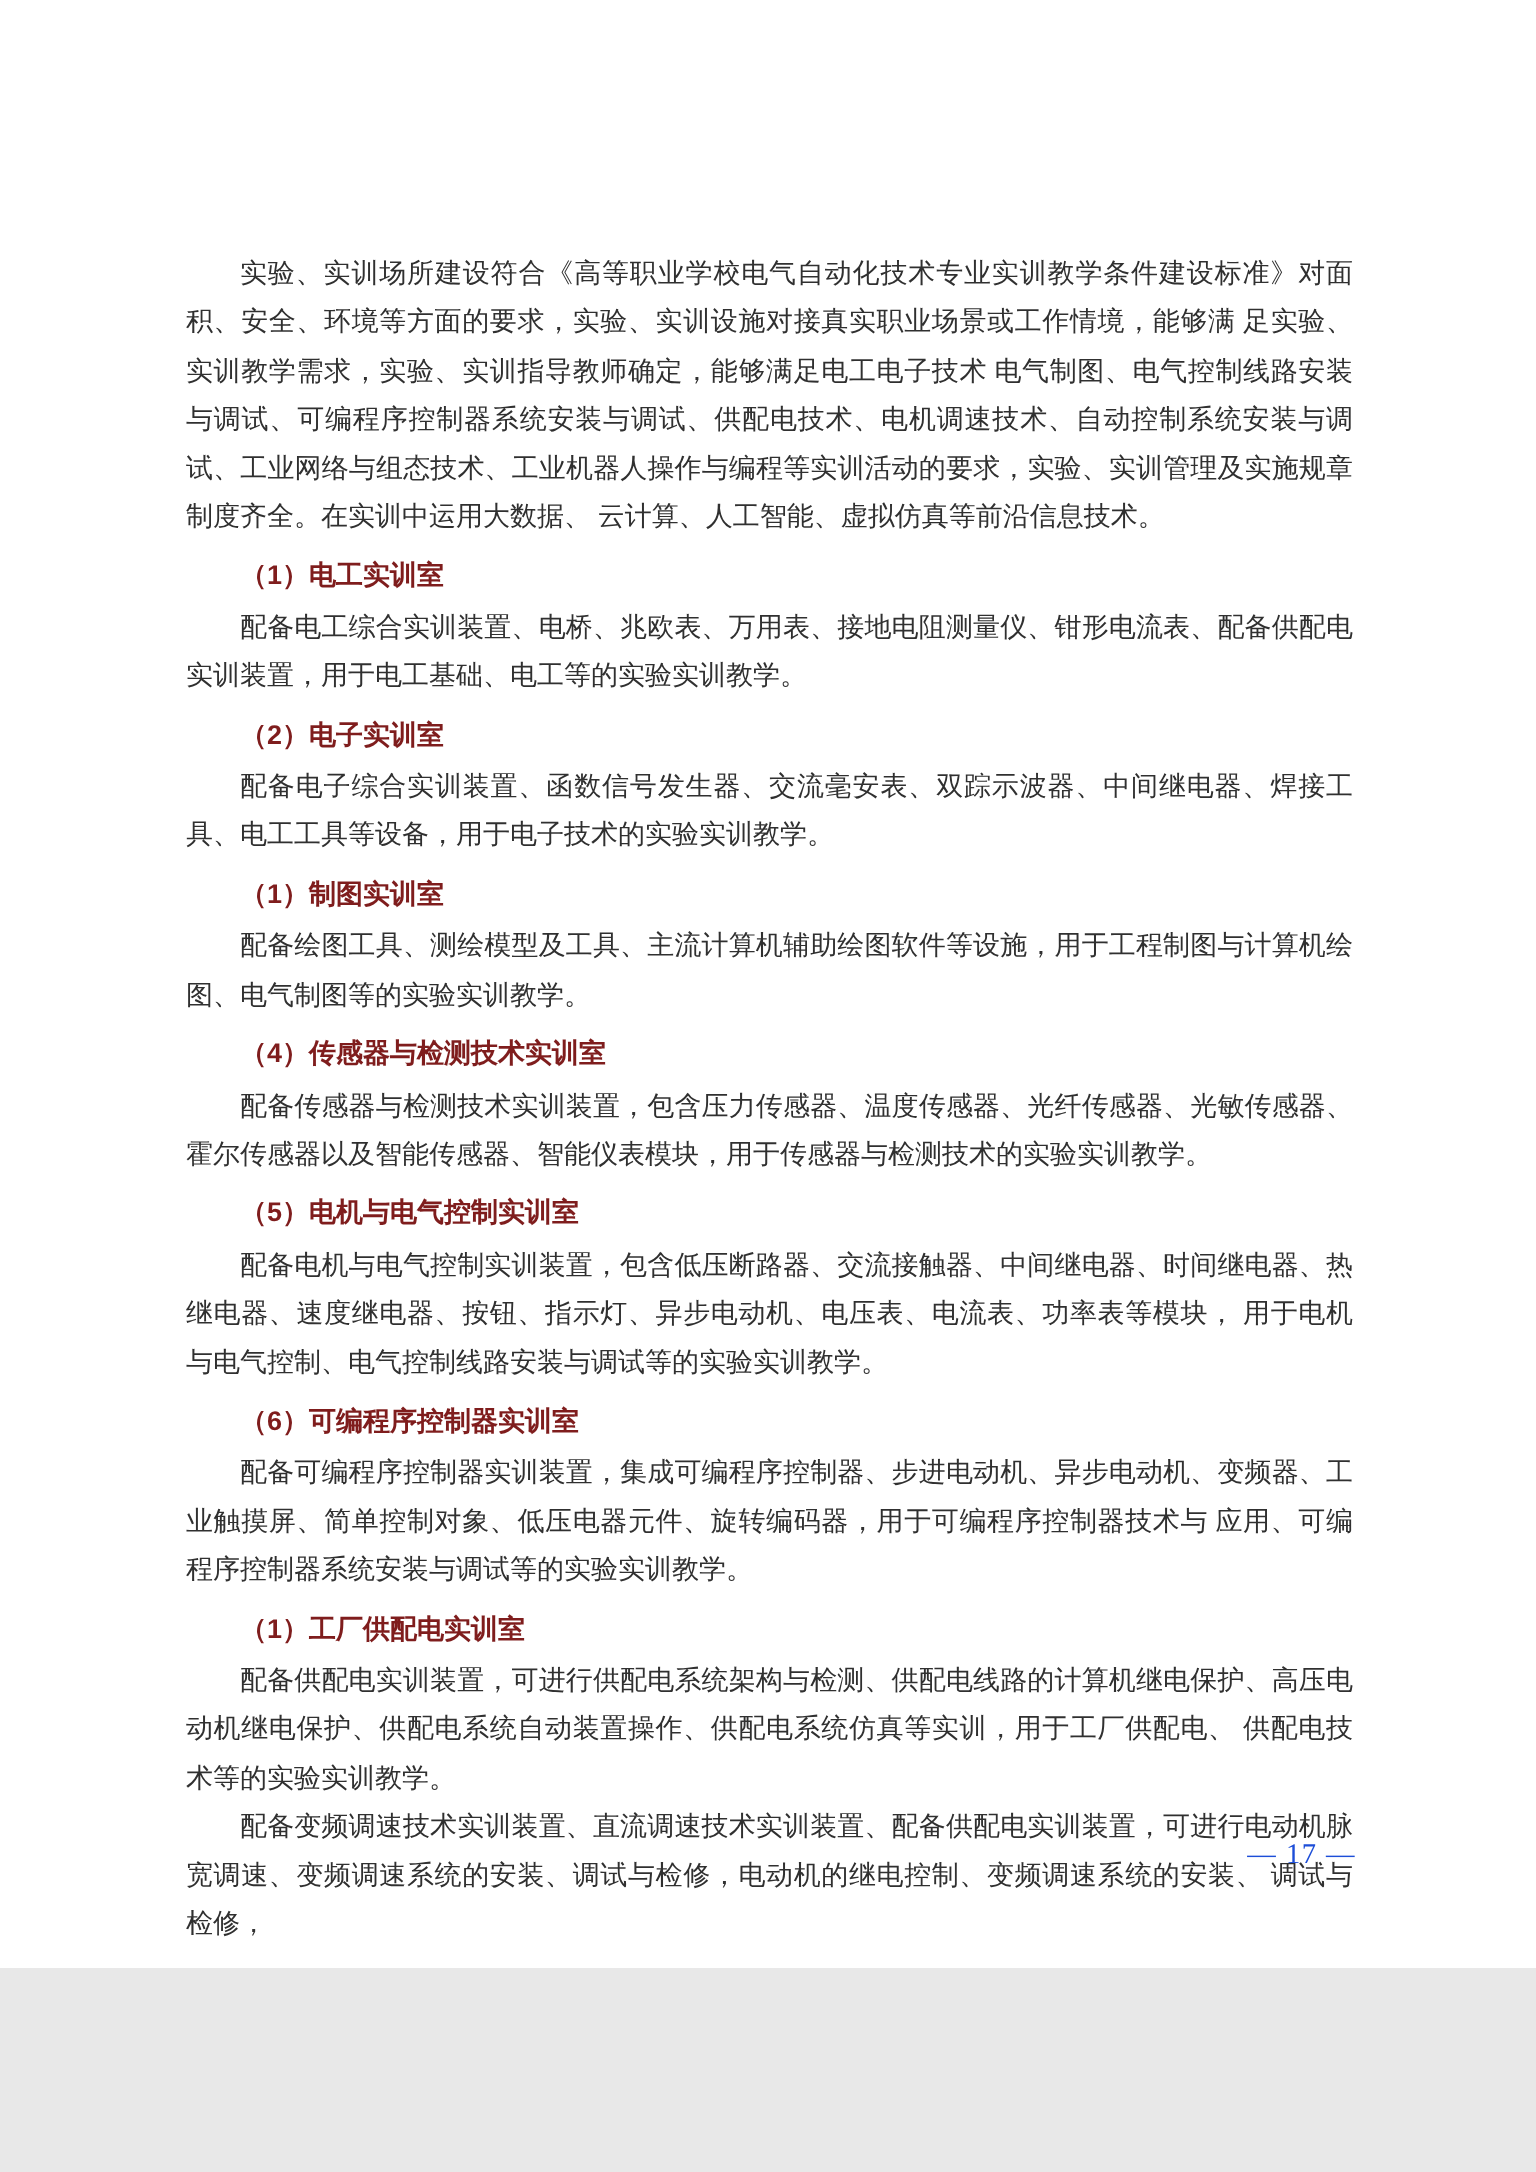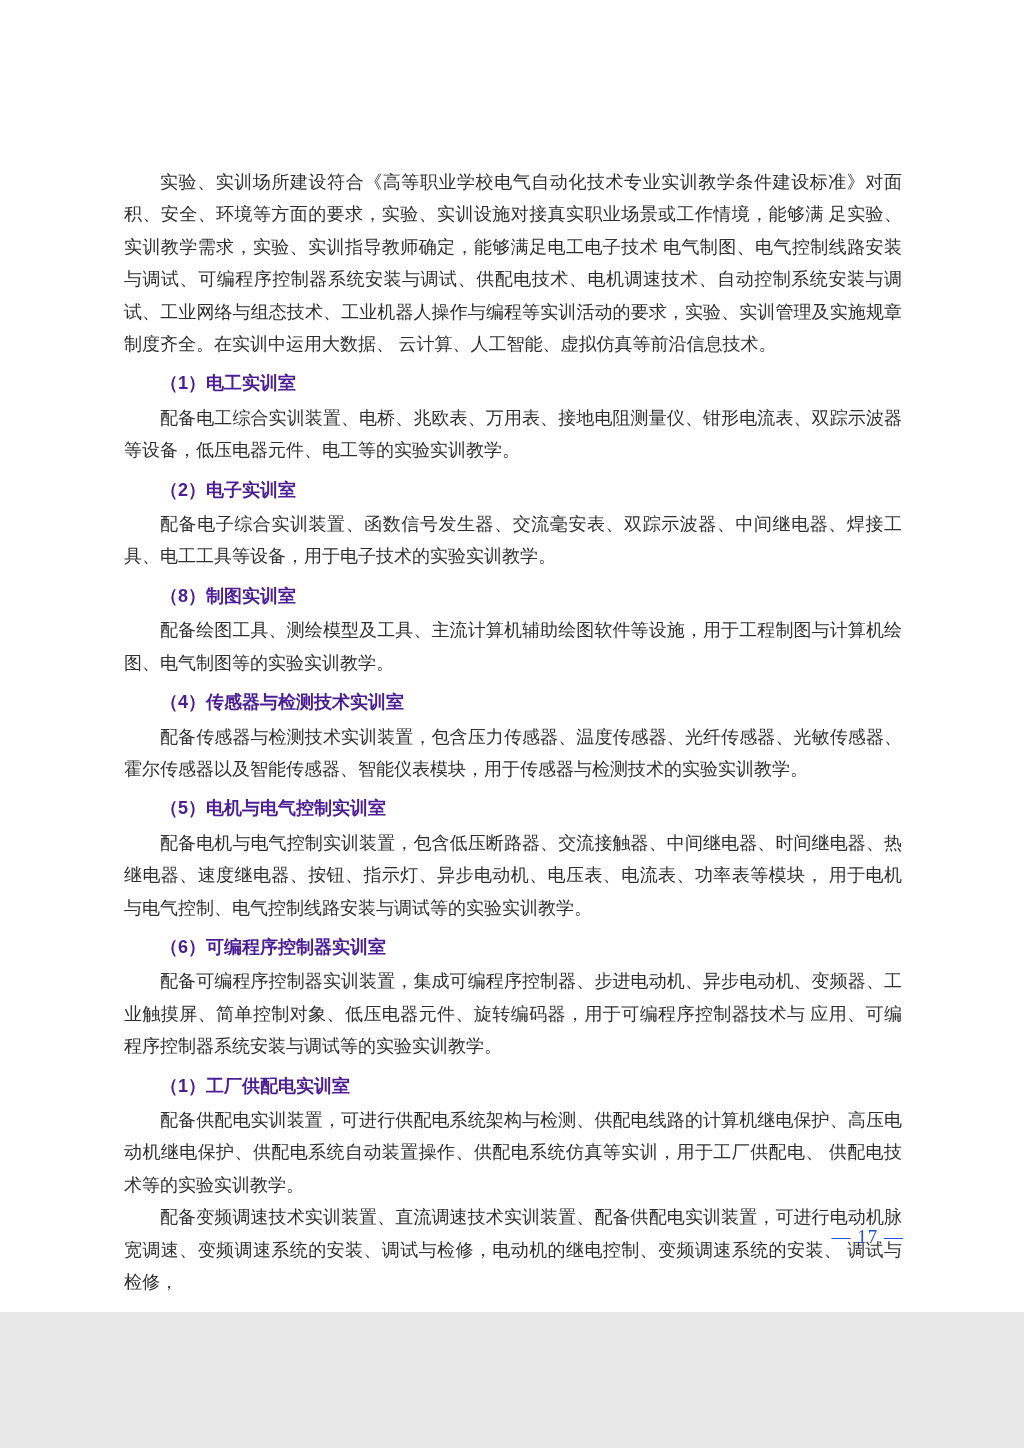--- a/index.html
+++ b/index.html
@@ -29,47 +29,47 @@
     word-break: break-all;
   }
   .sec-heading {
     margin: 7px 0 2px 0;
     font-size: 18px;
     line-height: 32.4px;
     text-indent: 2em;
     text-align: left;
     font-family: "Liberation Sans", "DejaVu Sans", sans-serif;
     font-weight: 700;
-    color: #4c1d95;
+    color: #7f1d1d;
   }
   .page-number {
     position: absolute;
     right: 120px;
     bottom: 64px;
     font-size: 19px;
     letter-spacing: 1px;
     color: #1d4ed8;
     font-family: "Liberation Serif", "DejaVu Serif", serif;
   }
 </style>
 </head>
 <body>
 
 <div class="page">
   <div class="content">
 
     <p class="body-para">实验、实训场所建设符合《高等职业学校电气自动化技术专业实训教学条件建设标准》对面积、安全、环境等方面的要求，实验、实训设施对接真实职业场景或工作情境，能够满 足实验、实训教学需求，实验、实训指导教师确定，能够满足电工电子技术 电气制图、电气控制线路安装与调试、可编程序控制器系统安装与调试、供配电技术、电机调速技术、自动控制系统安装与调试、工业网络与组态技术、工业机器人操作与编程等实训活动的要求，实验、实训管理及实施规章制度齐全。在实训中运用大数据、 云计算、人工智能、虚拟仿真等前沿信息技术。</p>
 
     <h3 class="sec-heading">（1）电工实训室</h3>
-    <p class="body-para">配备电工综合实训装置、电桥、兆欧表、万用表、接地电阻测量仪、钳形电流表、双踪示波器等设备，低压电器元件、电工等的实验实训教学。</p>
+    <p class="body-para">配备电工综合实训装置、电桥、兆欧表、万用表、接地电阻测量仪、钳形电流表、配备供配电实训装置，用于电工基础、电工等的实验实训教学。</p>
 
     <h3 class="sec-heading">（2）电子实训室</h3>
     <p class="body-para">配备电子综合实训装置、函数信号发生器、交流毫安表、双踪示波器、中间继电器、焊接工具、电工工具等设备，用于电子技术的实验实训教学。</p>
 
-    <h3 class="sec-heading">（8）制图实训室</h3>
+    <h3 class="sec-heading">（1）制图实训室</h3>
     <p class="body-para">配备绘图工具、测绘模型及工具、主流计算机辅助绘图软件等设施，用于工程制图与计算机绘图、电气制图等的实验实训教学。</p>
 
     <h3 class="sec-heading">（4）传感器与检测技术实训室</h3>
     <p class="body-para">配备传感器与检测技术实训装置，包含压力传感器、温度传感器、光纤传感器、光敏传感器、霍尔传感器以及智能传感器、智能仪表模块，用于传感器与检测技术的实验实训教学。</p>
 
     <h3 class="sec-heading">（5）电机与电气控制实训室</h3>
     <p class="body-para">配备电机与电气控制实训装置，包含低压断路器、交流接触器、中间继电器、时间继电器、热继电器、速度继电器、按钮、指示灯、异步电动机、电压表、电流表、功率表等模块， 用于电机与电气控制、电气控制线路安装与调试等的实验实训教学。</p>
 
     <h3 class="sec-heading">（6）可编程序控制器实训室</h3>
     <p class="body-para">配备可编程序控制器实训装置，集成可编程序控制器、步进电动机、异步电动机、变频器、工业触摸屏、简单控制对象、低压电器元件、旋转编码器，用于可编程序控制器技术与 应用、可编程序控制器系统安装与调试等的实验实训教学。</p>

